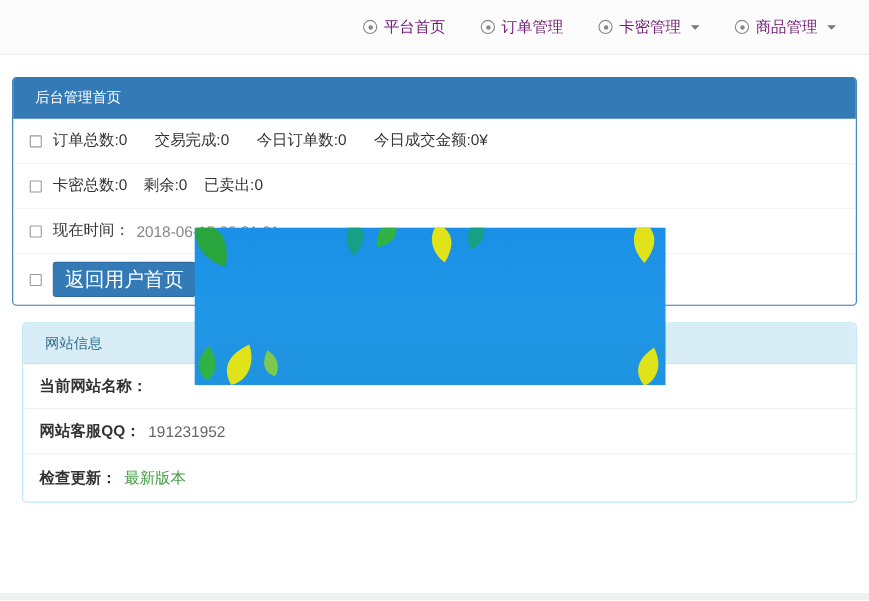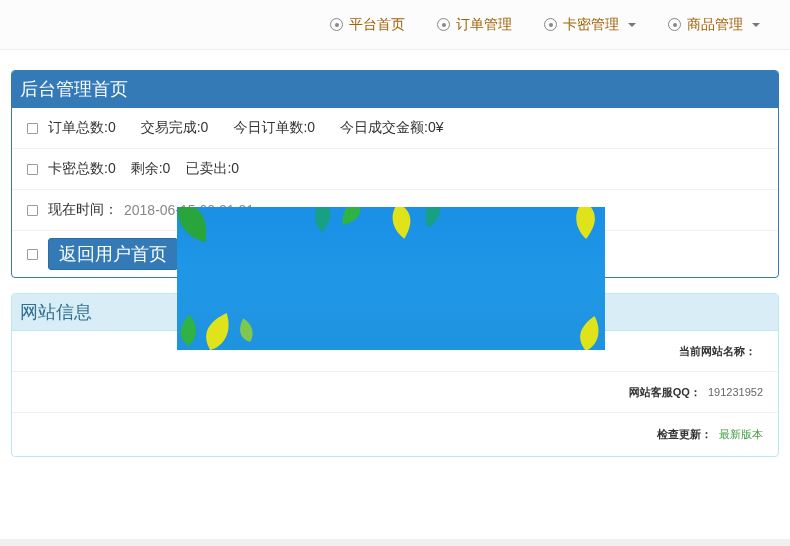--- a/index.html
+++ b/index.html
@@ -5,59 +5,59 @@
   * { margin:0; padding:0; box-sizing:border-box; }
   html,body { background:#fff; }
   body { font-family:"Liberation Sans","DejaVu Sans",sans-serif; }
   .page { position:relative; width:790px; height:546px; background:#fff; overflow:hidden; }
 
   
   .navbar { position:absolute; top:0; left:0; right:0; height:50px;
     background:#fcfcfc; border-bottom:1px solid #ececec;
     display:flex; align-items:center; justify-content:flex-end;
     gap:32px; padding-right:30px; }
-  .nav-item { display:flex; align-items:center; gap:6px; color:#a16207;
+  .nav-item { display:flex; align-items:center; gap:6px; color:#701a75;
     font-size:14px; cursor:pointer; text-decoration:none; }
   .odot { width:13px; height:13px; border:1px solid #888; border-radius:50%;
     position:relative; flex:none; }
   .odot-inner { position:absolute; left:50%; top:50%; width:4px; height:4px;
     margin:-2px 0 0 -2px; background:#888; border-radius:50%; }
   .caret { width:0; height:0; border-left:4px solid transparent;
     border-right:4px solid transparent; border-top:4px solid #777;
     display:inline-block; margin-left:3px; }
 
   
   .panel { position:absolute; left:11px; right:11px; background:#fff;
     border-radius:4px; z-index:1; }
-  .panel-heading { height:37px; line-height:36px; padding:0 8px;
-    font-size:18px; border-radius:3px 3px 0 0; }
+  .panel-heading { height:37px; line-height:36px; padding:0 20px;
+    font-size:13px; border-radius:3px 3px 0 0; }
   .panel-primary { top:70px; border:1px solid #337ab7; }
   .panel-primary .panel-heading { background:#337ab7; color:#fff; }
-  .panel-info { top:293px; border:1px solid #bce8f1; }
+  .panel-info { top:293px; border:1px solid #bce8f1;margin-left:9px; }
   .panel-info .panel-heading { background:#d9edf7; color:#31708f;
     border-bottom:1px solid #bce8f1; }
 
   .prow { display:flex; align-items:center; height:41px; padding:8px 15px;
     border-bottom:1px solid #f2f2f2; font-size:14px; color:#333; }
   .prow:last-child { border-bottom:none; }
   .prow.btn-row { height:46px; }
   .sq { width:11px; height:11px; border:1px solid #9a9a9a; border-radius:1px;
     margin-right:10px; flex:none; }
   .gap25 { margin-right:25px; }
   .gap15 { margin-right:15px; }
   .bold-label { font-weight:normal; color:#333; margin-right:6px; }
   .time-val { color:#888; }
 
   .btn { font-size:18px; line-height:1; padding:6px 10px; border-radius:3px;
     color:#fff; margin-right:7px; cursor:pointer; border:1px solid; }
   .btn-blue { background:#337ab7; border-color:#2e6da4; }
   .btn-green { background:#5cb85c; border-color:#4cae4c; }
 
   .irow { display:flex; align-items:center; height:41px; padding:0 15px;
-    border-bottom:1px solid #f0f0f0; font-size:11px;justify-content:flex-end; }
+    border-bottom:1px solid #f0f0f0; font-size:14px; }
   .irow:last-child { border-bottom:none; height:43px; }
   .ilabel { font-weight:bold; color:#333; margin-right:7px; }
   .ival { color:#666; }
   .link-blue { color:#5793c5; cursor:pointer; text-decoration:none; }
   .link-green { color:#449d44; cursor:pointer; text-decoration:none; }
 
   
   .overlay { position:absolute; left:177px; top:207px; width:428px; height:143px;
     z-index:5; overflow:hidden;
     background:linear-gradient(180deg,#1a90e6 0%,#2097e6 55%,#1e93df 100%); }

